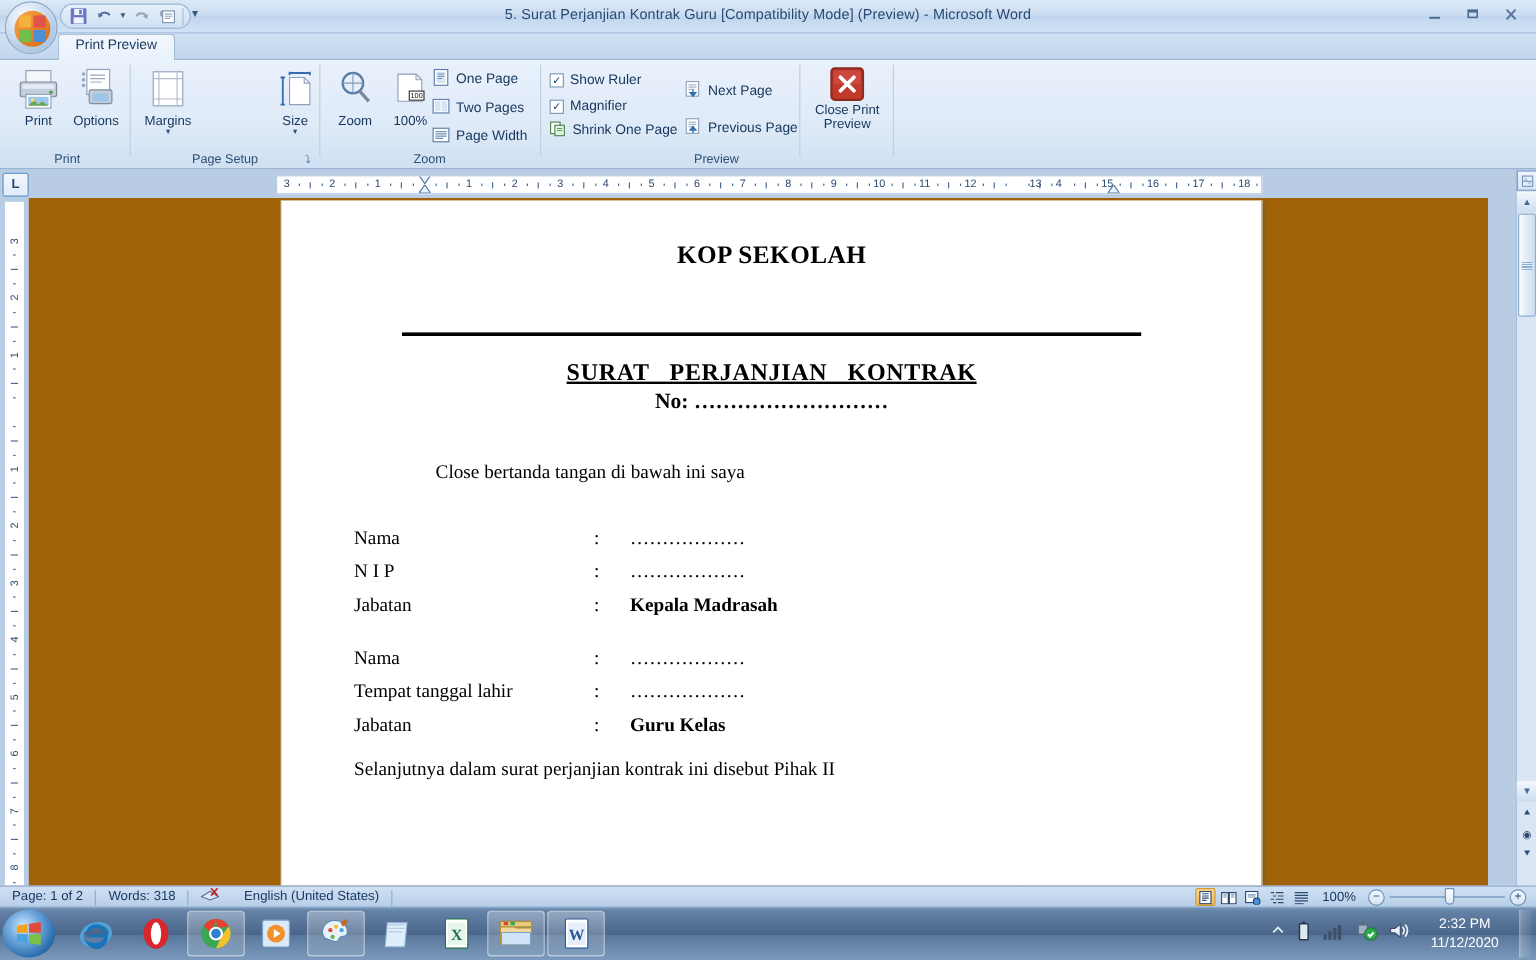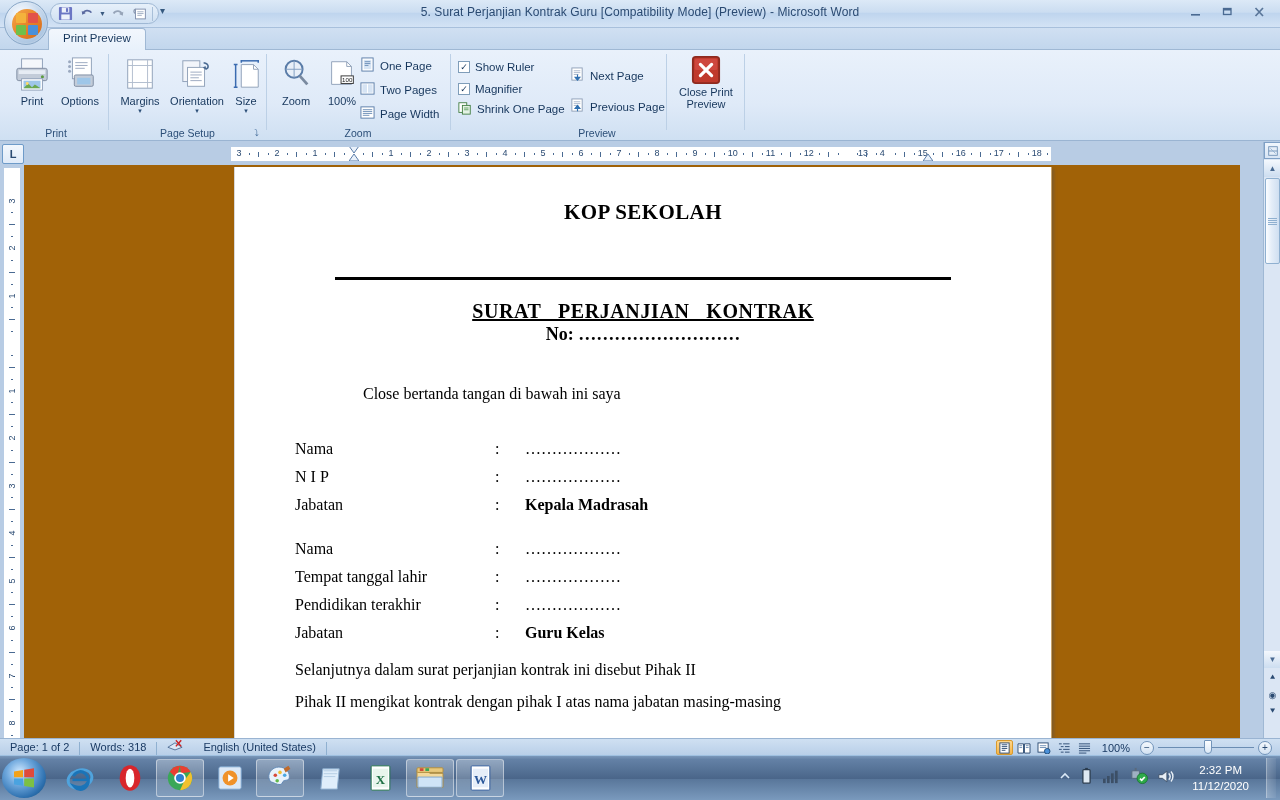--- a/index.html
+++ b/index.html
@@ -346,33 +346,20 @@
 
   <div class="grp" style="left:110px; width:155px;">
     <div class="bigbtn" style="left:2px; width:56px;">
       <div class="ic">
         <svg width="34" height="34" viewBox="0 0 36 36">
           <rect x="5" y="3" width="26" height="30" fill="#fff" stroke="#8fa0b8"></rect>
           <path d="M10 3v30M26 3v30M5 9h26M5 27h26" stroke="#b0bccd"></path>
         </svg>
       </div>
       <div class="lb">Margins</div>
-      <div class="dn">▾</div>
-    </div>
-    <div class="bigbtn" style="left:52px; width:70px;">
-      <div class="ic">
-        <svg width="36" height="34" viewBox="0 0 38 36">
-          <rect x="4" y="4" width="18" height="22" fill="#f2f5fa" stroke="#8fa0b8"></rect>
-          <rect x="9" y="11" width="18" height="20" fill="#fff" stroke="#8fa0b8"></rect>
-          <path d="M12 16h12M12 19h12M12 22h9M12 25h12" stroke="#9aa8bf"></path>
-          <path d="M26 6 C32 7 32 12 28 13" stroke="#4a6a92" stroke-width="1.6" fill="none"></path>
-          <path d="M25 11.5 l4 2 -1-4z" fill="#4a6a92"></path>
-        </svg>
-      </div>
-      <div class="lb">Orientation</div>
       <div class="dn">▾</div>
     </div>
     <div class="bigbtn" style="left:118px; width:36px;">
       <div class="ic">
         <svg width="32" height="34" viewBox="0 0 34 36">
           <path d="M12 4h18" stroke="#3a6bb0" stroke-width="1.6"></path>
           <path d="M12 3v3M30 3v3" stroke="#3a6bb0" stroke-width="1.6"></path>
           <path d="M6 8v24" stroke="#3a6bb0" stroke-width="1.6"></path>
           <path d="M4 8h4M4 32h4" stroke="#3a6bb0" stroke-width="1.6"></path>
           <path d="M12 8 h13 l5 5 v19 h-18z" fill="#fff" stroke="#8fa0b8"></path>
@@ -693,33 +680,27 @@
               <td class="k">Nama</td>
               <td class="c">:</td>
               <td class="v">………………</td>
             </tr>
             <tr>
               <td class="k">Tempat tanggal lahir</td>
               <td class="c">:</td>
               <td class="v">………………</td>
             </tr>
             <tr>
-              <td class="k">Pendidikan terakhir</td>
-              <td class="c">:</td>
-              <td class="v">………………</td>
-            </tr>
-            <tr>
               <td class="k">Jabatan</td>
               <td class="c">:</td>
               <td class="v bold">Guru Kelas</td>
             </tr>
           </tbody>
       </table>
       <div class="para tight">Selanjutnya dalam surat perjanjian kontrak ini disebut Pihak II</div>
-      <div class="para tight">Pihak II mengikat kontrak dengan pihak I atas nama jabatan masing-masing</div>
     </div>
   </div>
 </div>
 
 <div class="vsb">
   <div class="vsb-top">
     <svg width="12" height="12" viewBox="0 0 14 14">
         <rect x="2" y="2" width="10" height="10" fill="#e6eef8" stroke="#6b8db3"></rect>
         <path d="M2 7h10" stroke="#6b8db3"></path>
         <path d="M4 4 l6 6" stroke="#8fb0d0"></path>

